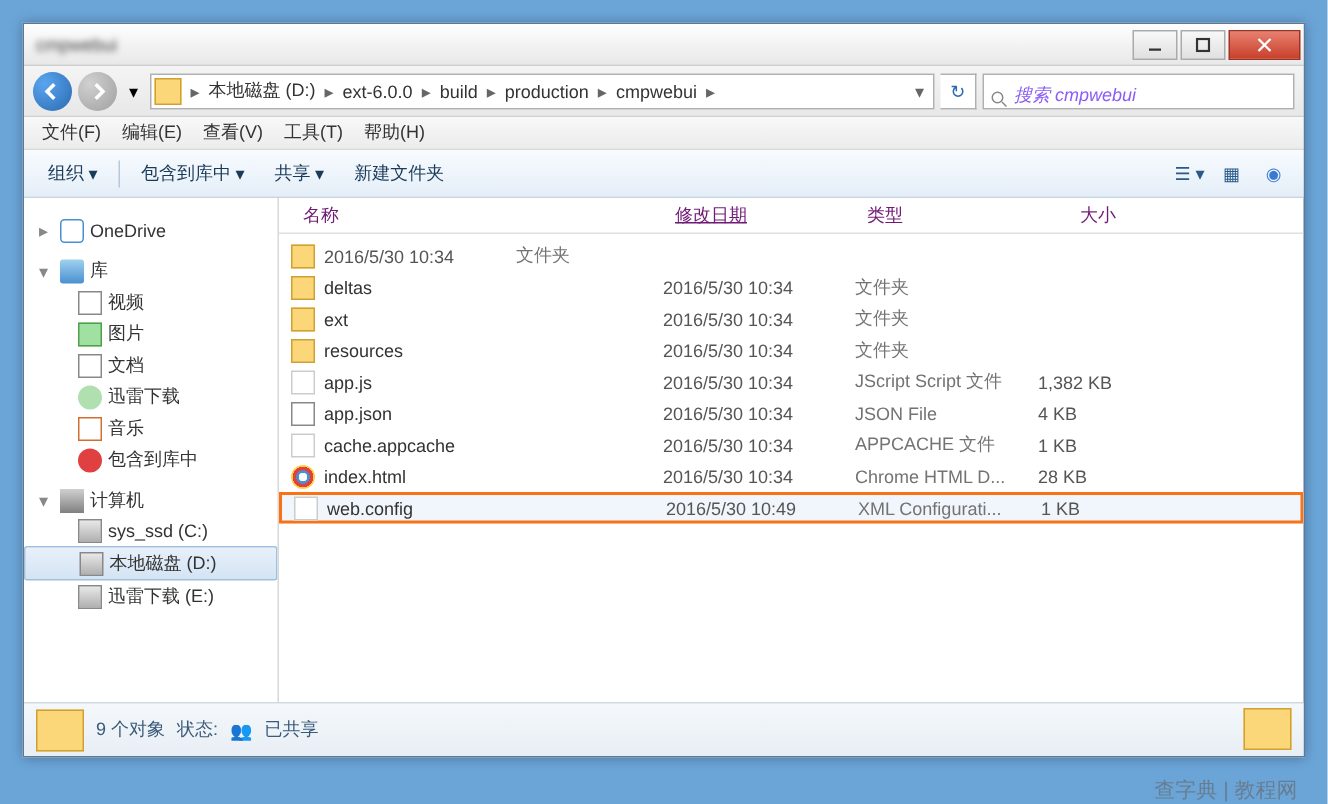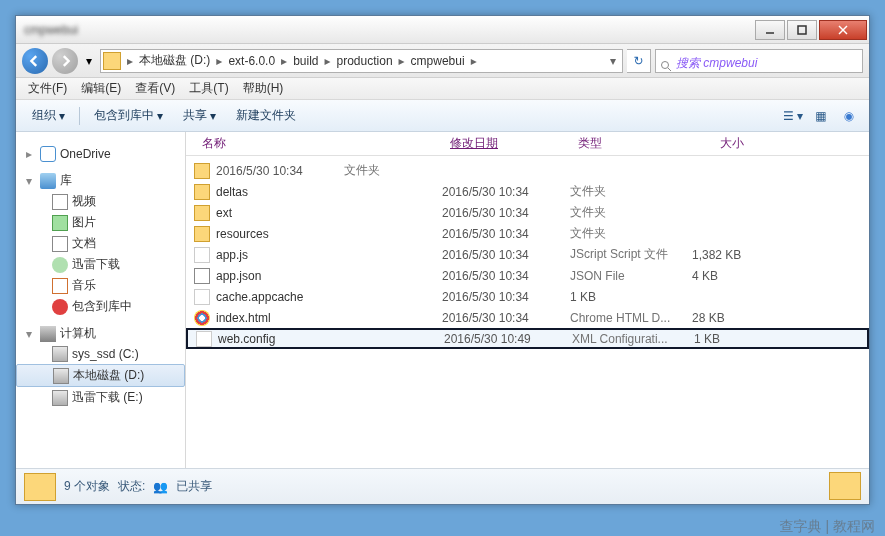--- a/index.html
+++ b/index.html
@@ -51,37 +51,37 @@
 .filepane { flex: 1; display: flex; flex-direction: column; }
 .col-headers { height: 24px; display: flex; align-items: center; border-bottom: 1px solid #e0e0e0; padding-left: 8px; }
 .col-h { color: #701a75; padding: 3px 8px; }
 .col-name { width: 248px; }
 .col-date { width: 128px; text-decoration: underline; }
 .col-type { width: 122px; }
 .col-size { width: 60px; text-align: right; }
 .file-list { flex: 1; padding: 4px 0; }
 .file-row { display: flex; align-items: center; height: 21px; padding-left: 8px; }
 .file-row.hover { background: #f0f6fc; }
-.file-row.highlighted { border: 2px solid #0f172a; }
+.file-row.highlighted { border: 2px solid #f97316; }
 .file-icon { width: 16px; height: 16px; margin-right: 6px; display: inline-flex; }
 .ic-fold-y { background: #fcd77a; border: 1px solid #d0a030; }
 .ic-js { background: #fff; border: 1px solid #ccc; }
 .ic-json { background: #fff; border: 1px solid #888; }
 .ic-cache { background: #fff; border: 1px solid #ccc; }
 .ic-chrome { background: radial-gradient(circle, #fff 25%, #4a90d0 26% 40%, #e04040 41% 60%, #fcd040 61% 80%, #40c040 81%); border-radius: 50%; }
 .ic-xml { background: #fff; border: 1px solid #ccc; position: relative; }
 .file-name { width: 226px; color: #333; }
 .file-date { width: 128px; color: #555; }
 .file-type { width: 122px; color: #737373; white-space: nowrap; overflow: hidden; text-overflow: ellipsis; }
 .file-size { width: 60px; text-align: left; color: #555; }
 .statusbar { height: 36px; background: linear-gradient(#f4f8fc, #e8eef4); border-top: 1px solid #d0d8e0; display: flex; align-items: center; padding: 0 8px; gap: 8px; position: relative; }
 .status-icon { width: 32px; height: 28px; background: #fcd77a; border: 1px solid #d0a030; }
 .status-text { color: #3a5a7a; }
 .status-right { position: absolute; right: 8px; bottom: 4px; width: 32px; height: 28px; background: #fcd77a; border: 1px solid #d0a030; }
-.watermark { position: absolute; right: 10px; bottom: 0; color: rgba(100,100,100,0.6); font-size: 14px; margin-top: 34px; }
+.watermark { position: absolute; right: 20px; bottom: 0; color: rgba(100,100,100,0.6); font-size: 14px; margin-top: 34px; }
 </style>
 </head>
 <body>
 
 <div class="window">
   <div class="titlebar">
     <span class="title-text">cmpwebui</span>
     <div class="win-btns">
       <div class="win-btn">
           <svg viewBox="0 0 10 10">
@@ -261,20 +261,21 @@
             <span class="file-icon ic-json"></span>
     <span class="file-name">app.json</span>
     <span class="file-date">2016/5/30 10:34</span>
     <span class="file-type">JSON File</span>
     <span class="file-size">4 KB</span>
           </div>
           <div class="file-row">
             <span class="file-icon ic-cache"></span>
     <span class="file-name">cache.appcache</span>
     <span class="file-date">2016/5/30 10:34</span>
+    <span class="file-type">APPCACHE 文件</span>
     <span class="file-size">1 KB</span>
           </div>
           <div class="file-row">
             <span class="file-icon ic-chrome"></span>
     <span class="file-name">index.html</span>
     <span class="file-date">2016/5/30 10:34</span>
     <span class="file-type">Chrome HTML D...</span>
     <span class="file-size">28 KB</span>
           </div>
           <div class="file-row highlighted hover">

